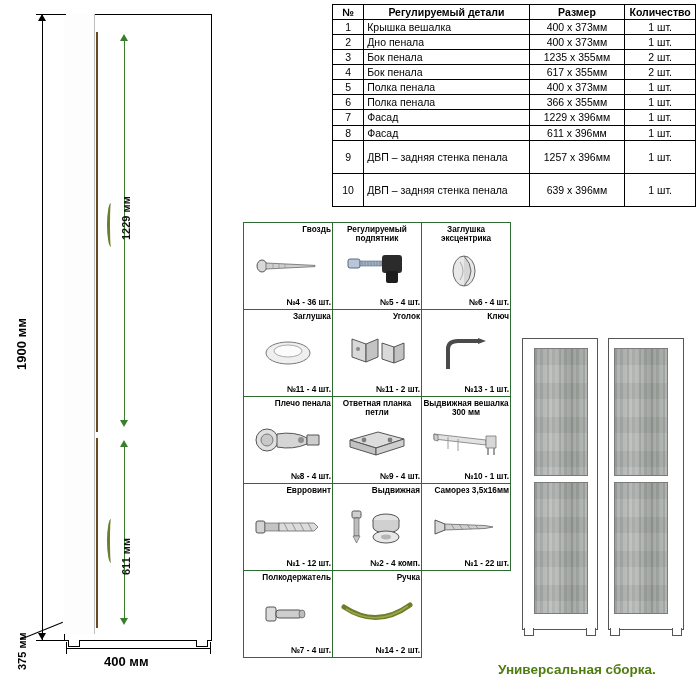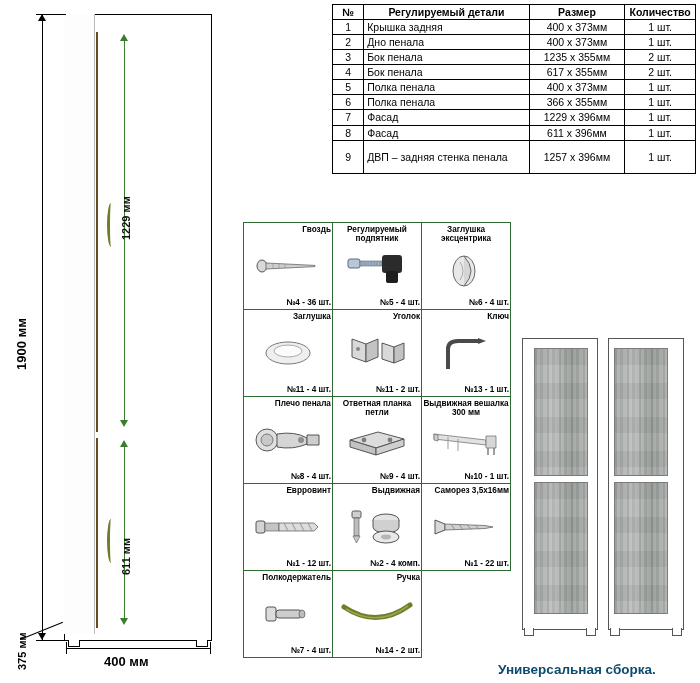--- a/index.html
+++ b/index.html
@@ -60,21 +60,21 @@
 
   
   #wardrobe-gray{left:508px;top:330px;width:188px;height:330px;}
   .wz{position:absolute;}
   .wz-body{background:#ffffff;border:1px solid #555;}
   .wz-door{position:absolute;box-sizing:border-box;border:1px solid #7b7b7b;
         background:
           repeating-linear-gradient(90deg, rgba(0,0,0,0.08) 0 2px, rgba(255,255,255,0.07) 2px 5px, rgba(0,0,0,0.05) 5px 8px, rgba(255,255,255,0.05) 8px 12px),
           repeating-linear-gradient(180deg, rgba(90,90,90,0.10) 0 16px, rgba(200,200,200,0.06) 16px 34px),
           linear-gradient(90deg,#a9acaa,#bcc0bd 35%,#9ba09c 70%,#b4b8b5);}
-  #universal-caption{left:498px;top:662px;font-size:13.5px;font-weight:bold;color:#0c4a6e;}
+  #universal-caption{left:498px;top:662px;font-size:13.5px;font-weight:bold;color:#4d7c0f;}
 </style>
 </head>
 <body>
 
 <div class="abs" id="cabinet-drawing">
 
   <div class="cab-body"></div>
   <div class="cab-side"></div>
 
   <div class="door" id="door-top">
@@ -120,21 +120,21 @@
       <tr>
         <th class="c-no">№</th>
         <th class="c-name">Регулируемый детали</th>
         <th class="c-size">Размер</th>
         <th class="c-qty">Количество</th>
       </tr>
     </thead>
     <tbody>
       <tr>
         <td class="c-no">1</td>
-        <td class="c-name">Крышка задняя</td>
+        <td class="c-name">Крышка вешалка</td>
         <td class="c-size">400 х 373мм</td>
         <td class="c-qty">1 шт.</td>
       </tr>
       <tr>
         <td class="c-no">2</td>
         <td class="c-name">Дно пенала</td>
         <td class="c-size">400 х 373мм</td>
         <td class="c-qty">1 шт.</td>
       </tr>
       <tr>
@@ -170,20 +170,26 @@
       <tr>
         <td class="c-no">8</td>
         <td class="c-name">Фасад</td>
         <td class="c-size">611 х 396мм</td>
         <td class="c-qty">1 шт.</td>
       </tr>
       <tr>
         <td class="c-no" style="height:30px;">9</td>
         <td class="c-name">ДВП – задняя стенка пенала</td>
         <td class="c-size">1257 х 396мм</td>
+        <td class="c-qty">1 шт.</td>
+      </tr>
+      <tr>
+        <td class="c-no" style="height:30px;">10</td>
+        <td class="c-name">ДВП – задняя стенка пенала</td>
+        <td class="c-size">639 х 396мм</td>
         <td class="c-qty">1 шт.</td>
       </tr>
     </tbody>
   </table>
 </div>
 
 <div class="abs" id="hardware-grid">
   <table class="hw-table">
     <tbody>
         <tr>

